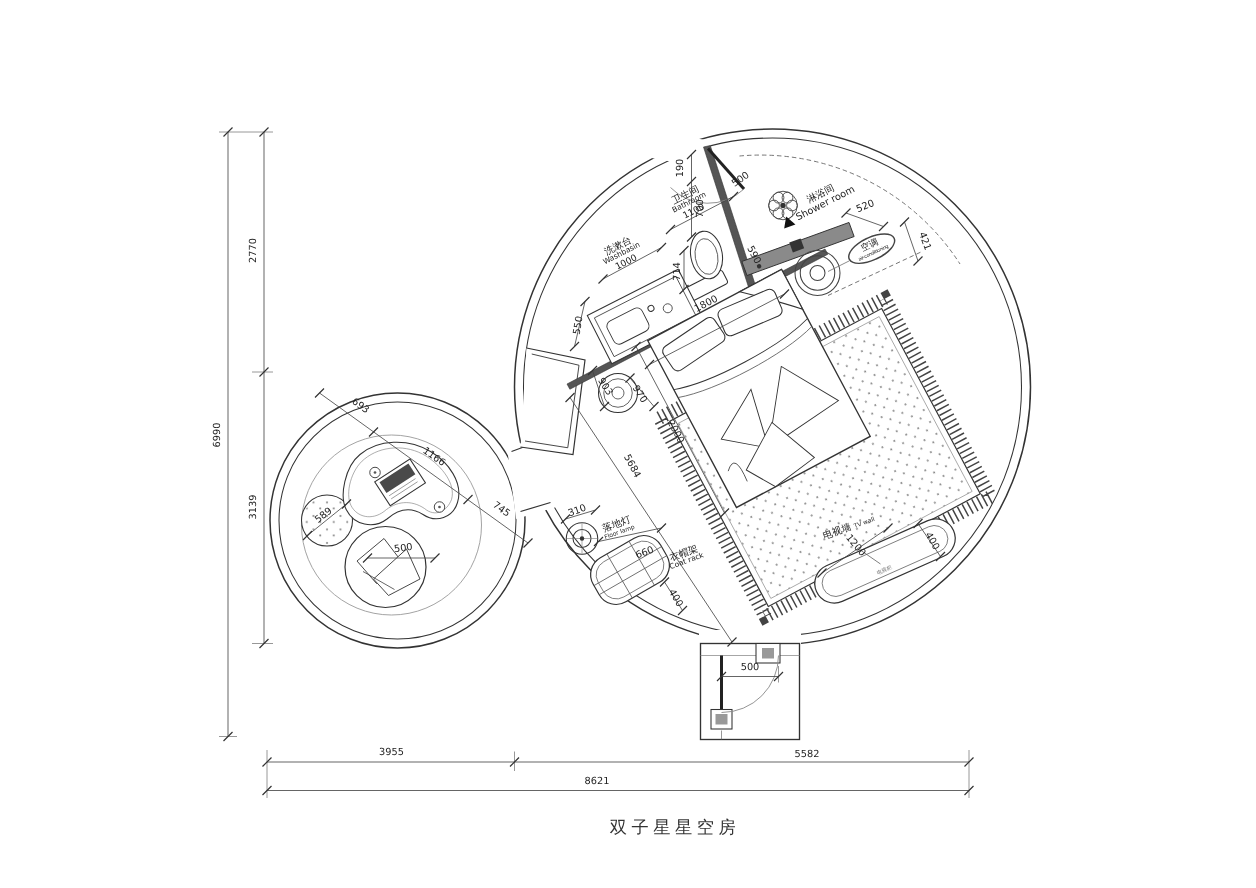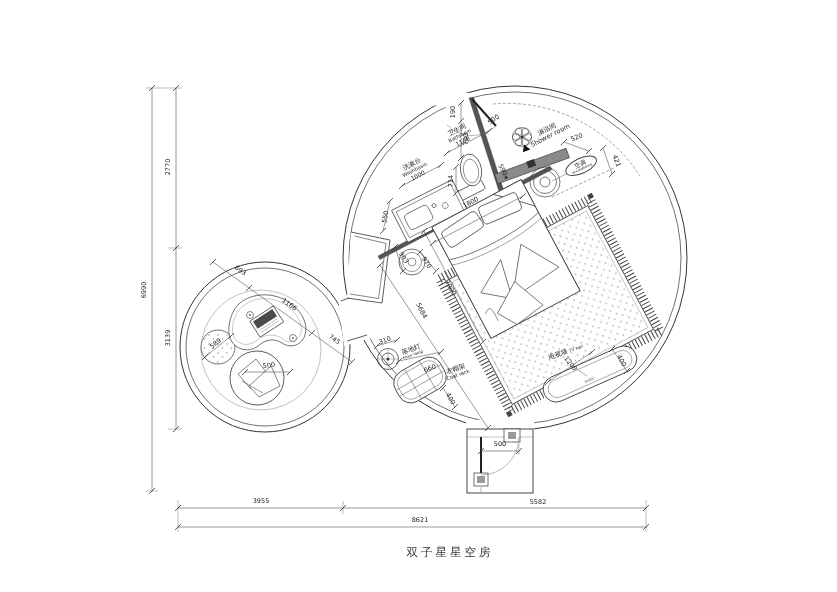--- a/index.html
+++ b/index.html
@@ -277,16 +277,16 @@
 <div class="lbl" style="left:240px;top:271px;--r:35deg;">693</div>
 <div class="lbl" style="left:289px;top:305px;--r:35deg;">1166</div>
 <div class="lbl" style="left:334px;top:340px;--r:35deg;">745</div>
 <div class="lbl" style="left:216px;top:344px;--r:-38deg;">589</div>
 <div class="lbl" style="left:269px;top:366px;--r:-8deg;">500</div>
 <div class="lbl" style="left:169px;top:167px;--r:-90deg;">2770</div>
 <div class="lbl" style="left:169px;top:338px;--r:-90deg;">3139</div>
 <div class="lbl" style="left:145px;top:290px;--r:-90deg;">6990</div>
 <div class="lbl" style="left:261px;top:502px;">3955</div>
 <div class="lbl" style="left:494px;top:503px;margin-left:44px;">5582</div>
-<div class="lbl" style="left:420px;top:521px;">8621</div>
+<div class="lbl" style="left:398px;top:521px;">8621</div>
 <div class="lbl title" style="left:450px;top:552px;">双子星星空房</div>
 
 </div>
 
 </body></html>

